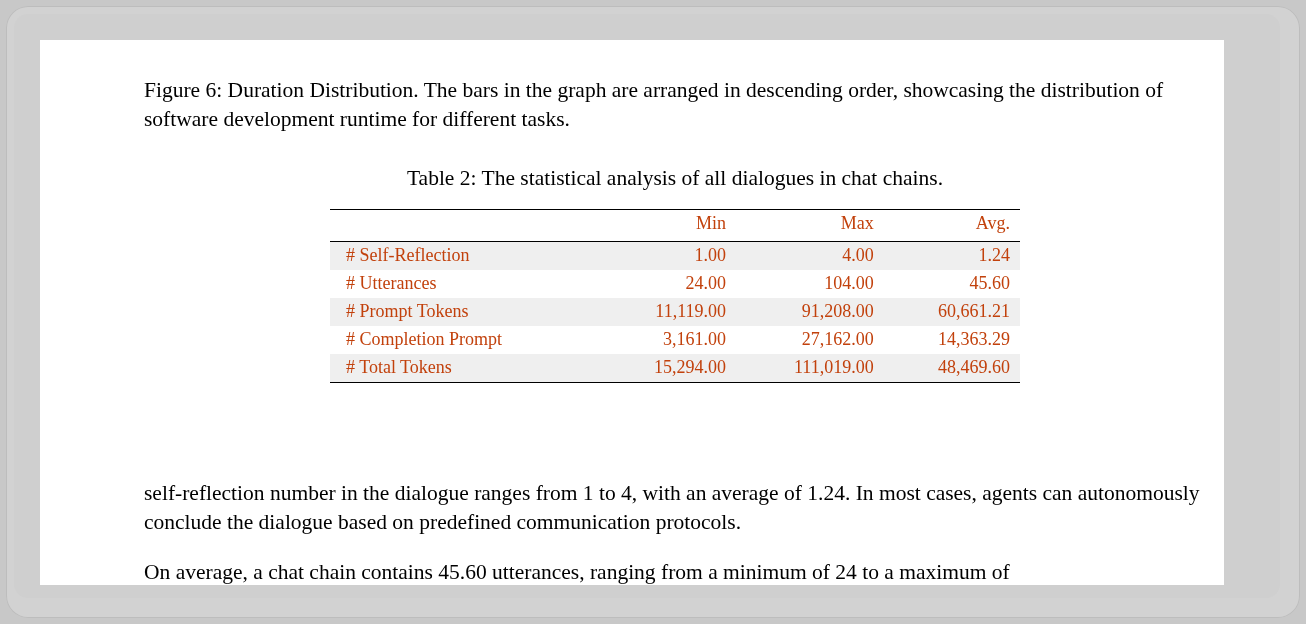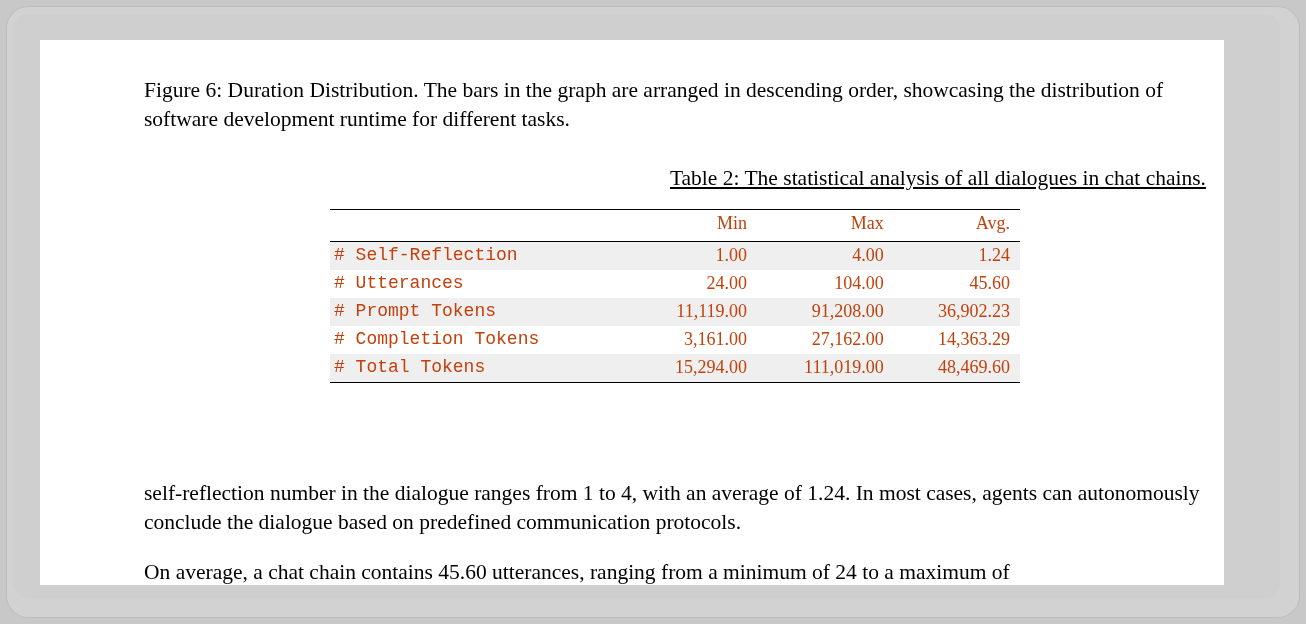--- a/index.html
+++ b/index.html
@@ -66,24 +66,23 @@
   }
   .fig-caption {
     margin-top: 36px;
     font-size: 21.5px;
     line-height: 1.34;
     color: #000;
     text-align: left;
   }
   .table-caption {
     margin-top: 32px;
-    text-align: right;
+    text-align: center;
     font-size: 21.5px;
     color: #000;
-    text-decoration: underline;
   }
   table.stats {
     margin: 18px auto 14px auto;
     border-collapse: collapse;
     font-size: 18px;
     color: #c2410c;
     width: 690px;
   }
   table.stats th, table.stats td {
     padding: 3px 10px 4px 10px;
@@ -108,22 +107,21 @@
   }
   table.stats tbody tr:last-child {
     border-bottom: 1.6px solid #000;
   }
   table.stats tbody td {
     text-align: right;
     white-space: nowrap;
   }
   table.stats tbody td.rowlabel {
     text-align: left;
-    padding-left: 4px;
-    font-family: Liberation Mono, monospace;
+    padding-left: 16px;
   }
   .body-para {
     margin-top: 26px;
     font-size: 21.5px;
     line-height: 1.35;
     color: #000;
     text-align: left;
   }
   .body-para.second {
     margin-top: 19px;
@@ -165,24 +163,24 @@
           <tr>
             <td class="rowlabel"># Utterances</td>
             <td>24.00</td>
             <td>104.00</td>
             <td>45.60</td>
           </tr>
           <tr>
             <td class="rowlabel"># Prompt Tokens</td>
             <td>11,119.00</td>
             <td>91,208.00</td>
-            <td>36,902.23</td>
+            <td>60,661.21</td>
           </tr>
           <tr>
-            <td class="rowlabel"># Completion Tokens</td>
+            <td class="rowlabel"># Completion Prompt</td>
             <td>3,161.00</td>
             <td>27,162.00</td>
             <td>14,363.29</td>
           </tr>
           <tr>
             <td class="rowlabel"># Total Tokens</td>
             <td>15,294.00</td>
             <td>111,019.00</td>
             <td>48,469.60</td>
           </tr>

